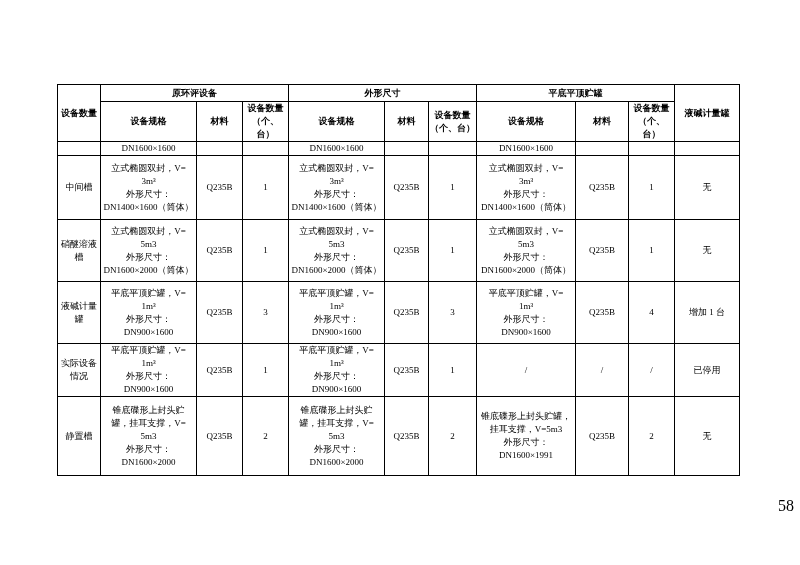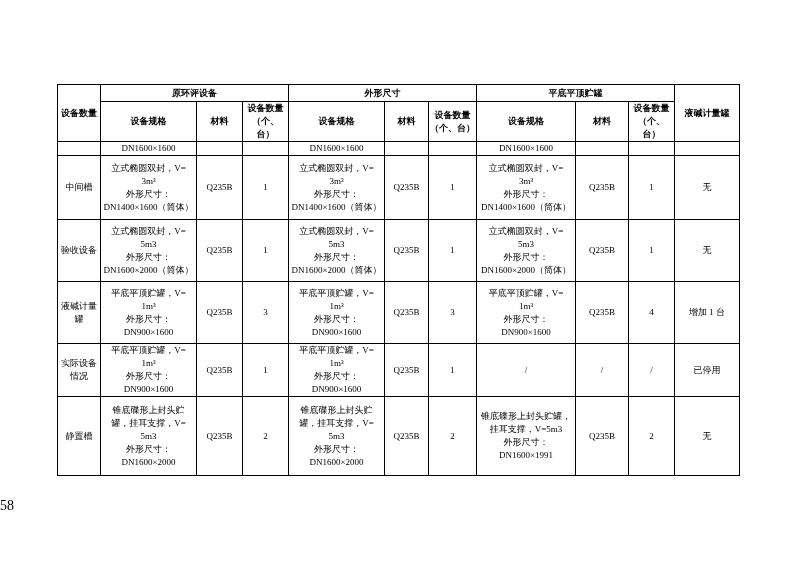--- a/index.html
+++ b/index.html
@@ -34,22 +34,22 @@
     white-space: pre-line;
     overflow: hidden;
   }
   .equip th { font-weight: bold; margin-top: 28px; }
   .equip tr.group-row th { line-height: 14px; }
   .pagenum {
     position: absolute;
     top: 500px;
     left: 0;
     width: 794px;
-    text-align: left;
-    font-size: 14px;
+    text-align: right;
+    font-size: 16px;
     line-height: 12px;
   }
 </style>
 </head>
 <body>
 
 <table class="equip">
   <colgroup>
     <col style="width:43px">
     <col style="width:96px">
@@ -116,21 +116,21 @@
       <td>1</td>
       <td>立式椭圆双封，V=
 3m³
 外形尺寸：
 DN1400×1600（筒体）</td>
       <td>Q235B</td>
       <td>1</td>
       <td>无</td>
     </tr>
     <tr style="height:62px">
-      <td>验收设备</td>
+      <td>硝醚溶液槽</td>
       <td>立式椭圆双封，V=
 5m3
 外形尺寸：
 DN1600×2000（筒体）</td>
       <td>Q235B</td>
       <td>1</td>
       <td>立式椭圆双封，V=
 5m3
 外形尺寸：
 DN1600×2000（筒体）</td>

